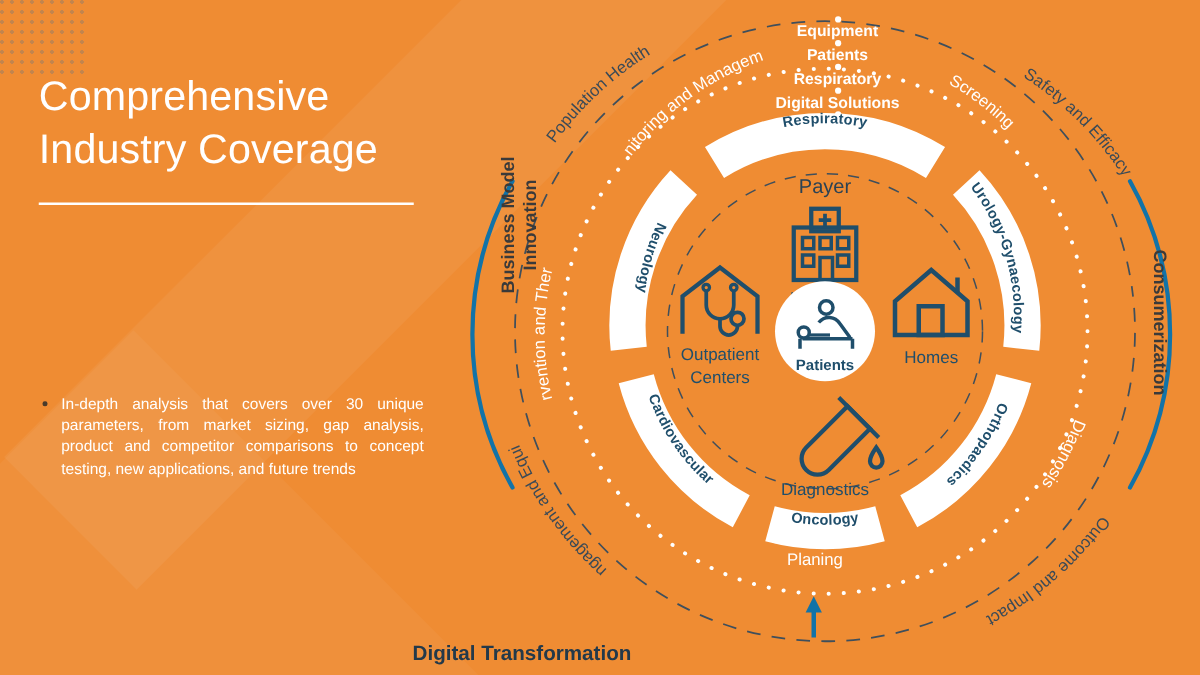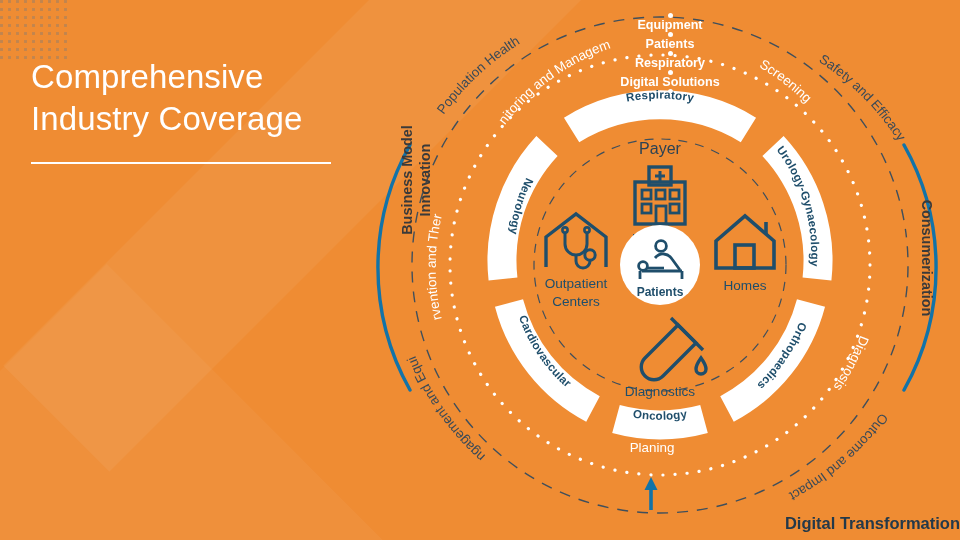--- a/index.html
+++ b/index.html
@@ -84,20 +84,24 @@
 <div id="dot-grid"></div>
 <div id="diag-band"></div>
 <div id="diag-band2"></div>
 
 <div id="left-panel">
   <div id="page-title">Comprehensive Industry Coverage</div>
   <div id="title-divider"></div>
 
   <div id="bullets">
     <ul>
+      <li>
+        <span class="bullet-dot"></span>
+        <span>In-depth analysis that covers over 30 unique parameters, from market sizing, gap analysis, product and competitor comparisons to concept testing, new applications, and future trends</span>
+      </li>
     </ul>
   </div>
 
 </div>
 
 <div id="legend">
   <span class="lg-dot"></span>
   <span>Equipment</span>
   <span class="lg-dot"></span>
   <span>Patients</span>
@@ -294,16 +298,16 @@
               display:flex;align-items:center;justify-content:center;">
     <span style="color:#3a3a3a;font-size:14.4px;font-weight:bold;line-height:18px;text-align:center;">Business Model Innovation</span>
   </div>
 
   <div style="position:absolute;right:-52px;top:245px;width:170px;height:26px;
               transform:rotate(90deg);transform-origin:50% 50%;
               display:flex;align-items:center;justify-content:center;">
     <span style="color:#3a3a3a;font-size:14.4px;font-weight:bold;">Consumerization</span>
   </div>
 
-  <div style="position:absolute;left:0;top:514px;width:630px;text-align:right;">
+  <div style="position:absolute;left:0;top:514px;width:630px;text-align:left;">
     <span style="color:#23394a;font-size:16.5px;font-weight:bold;">Digital Transformation</span>
   </div>
 </div>
 
 </body></html>

